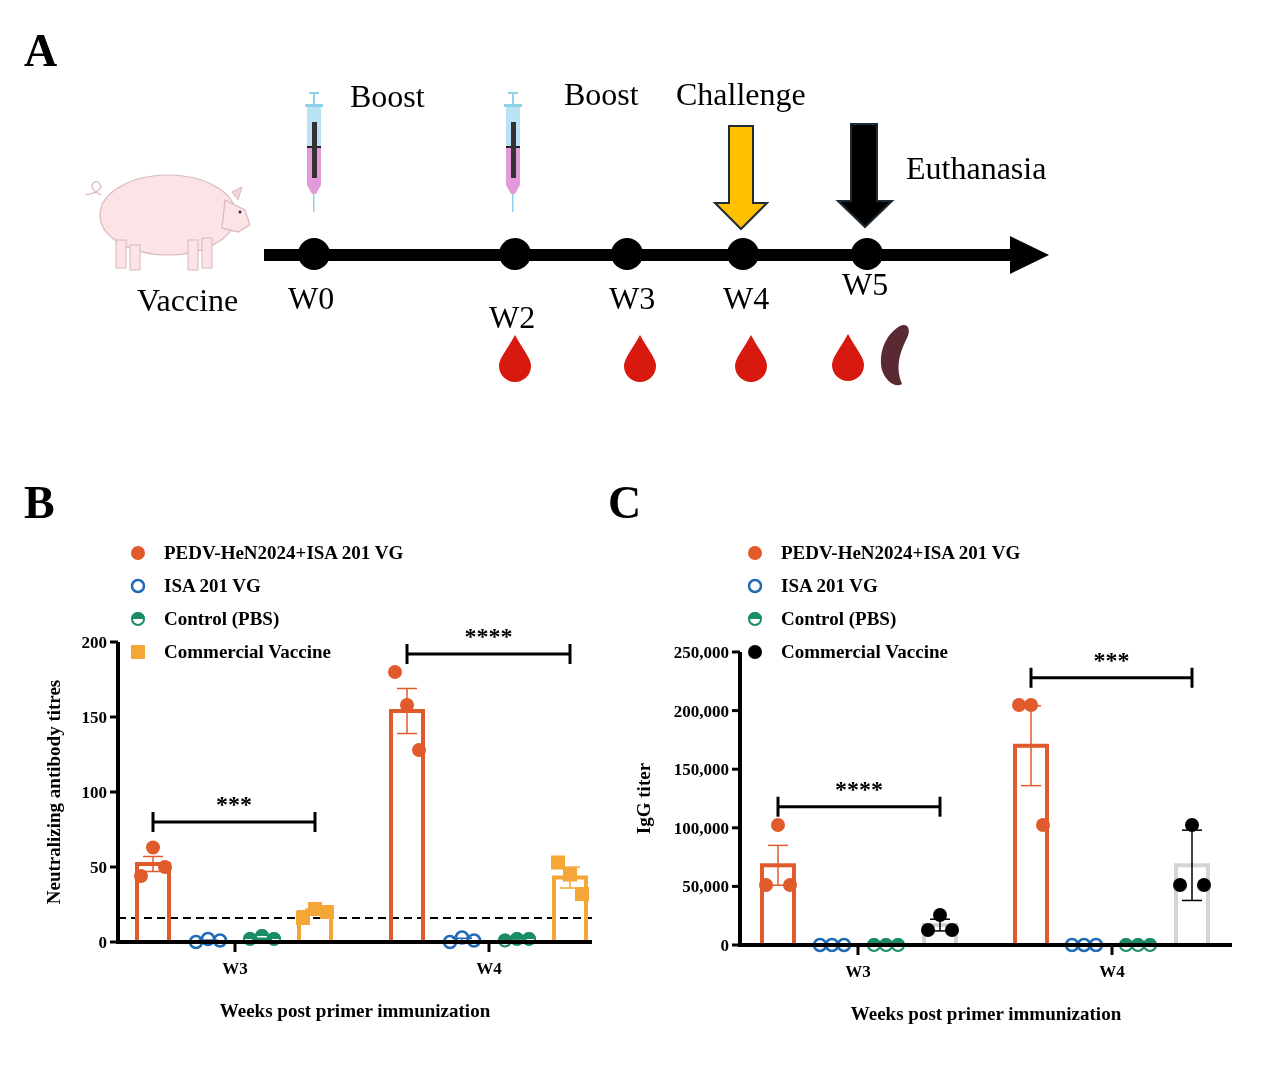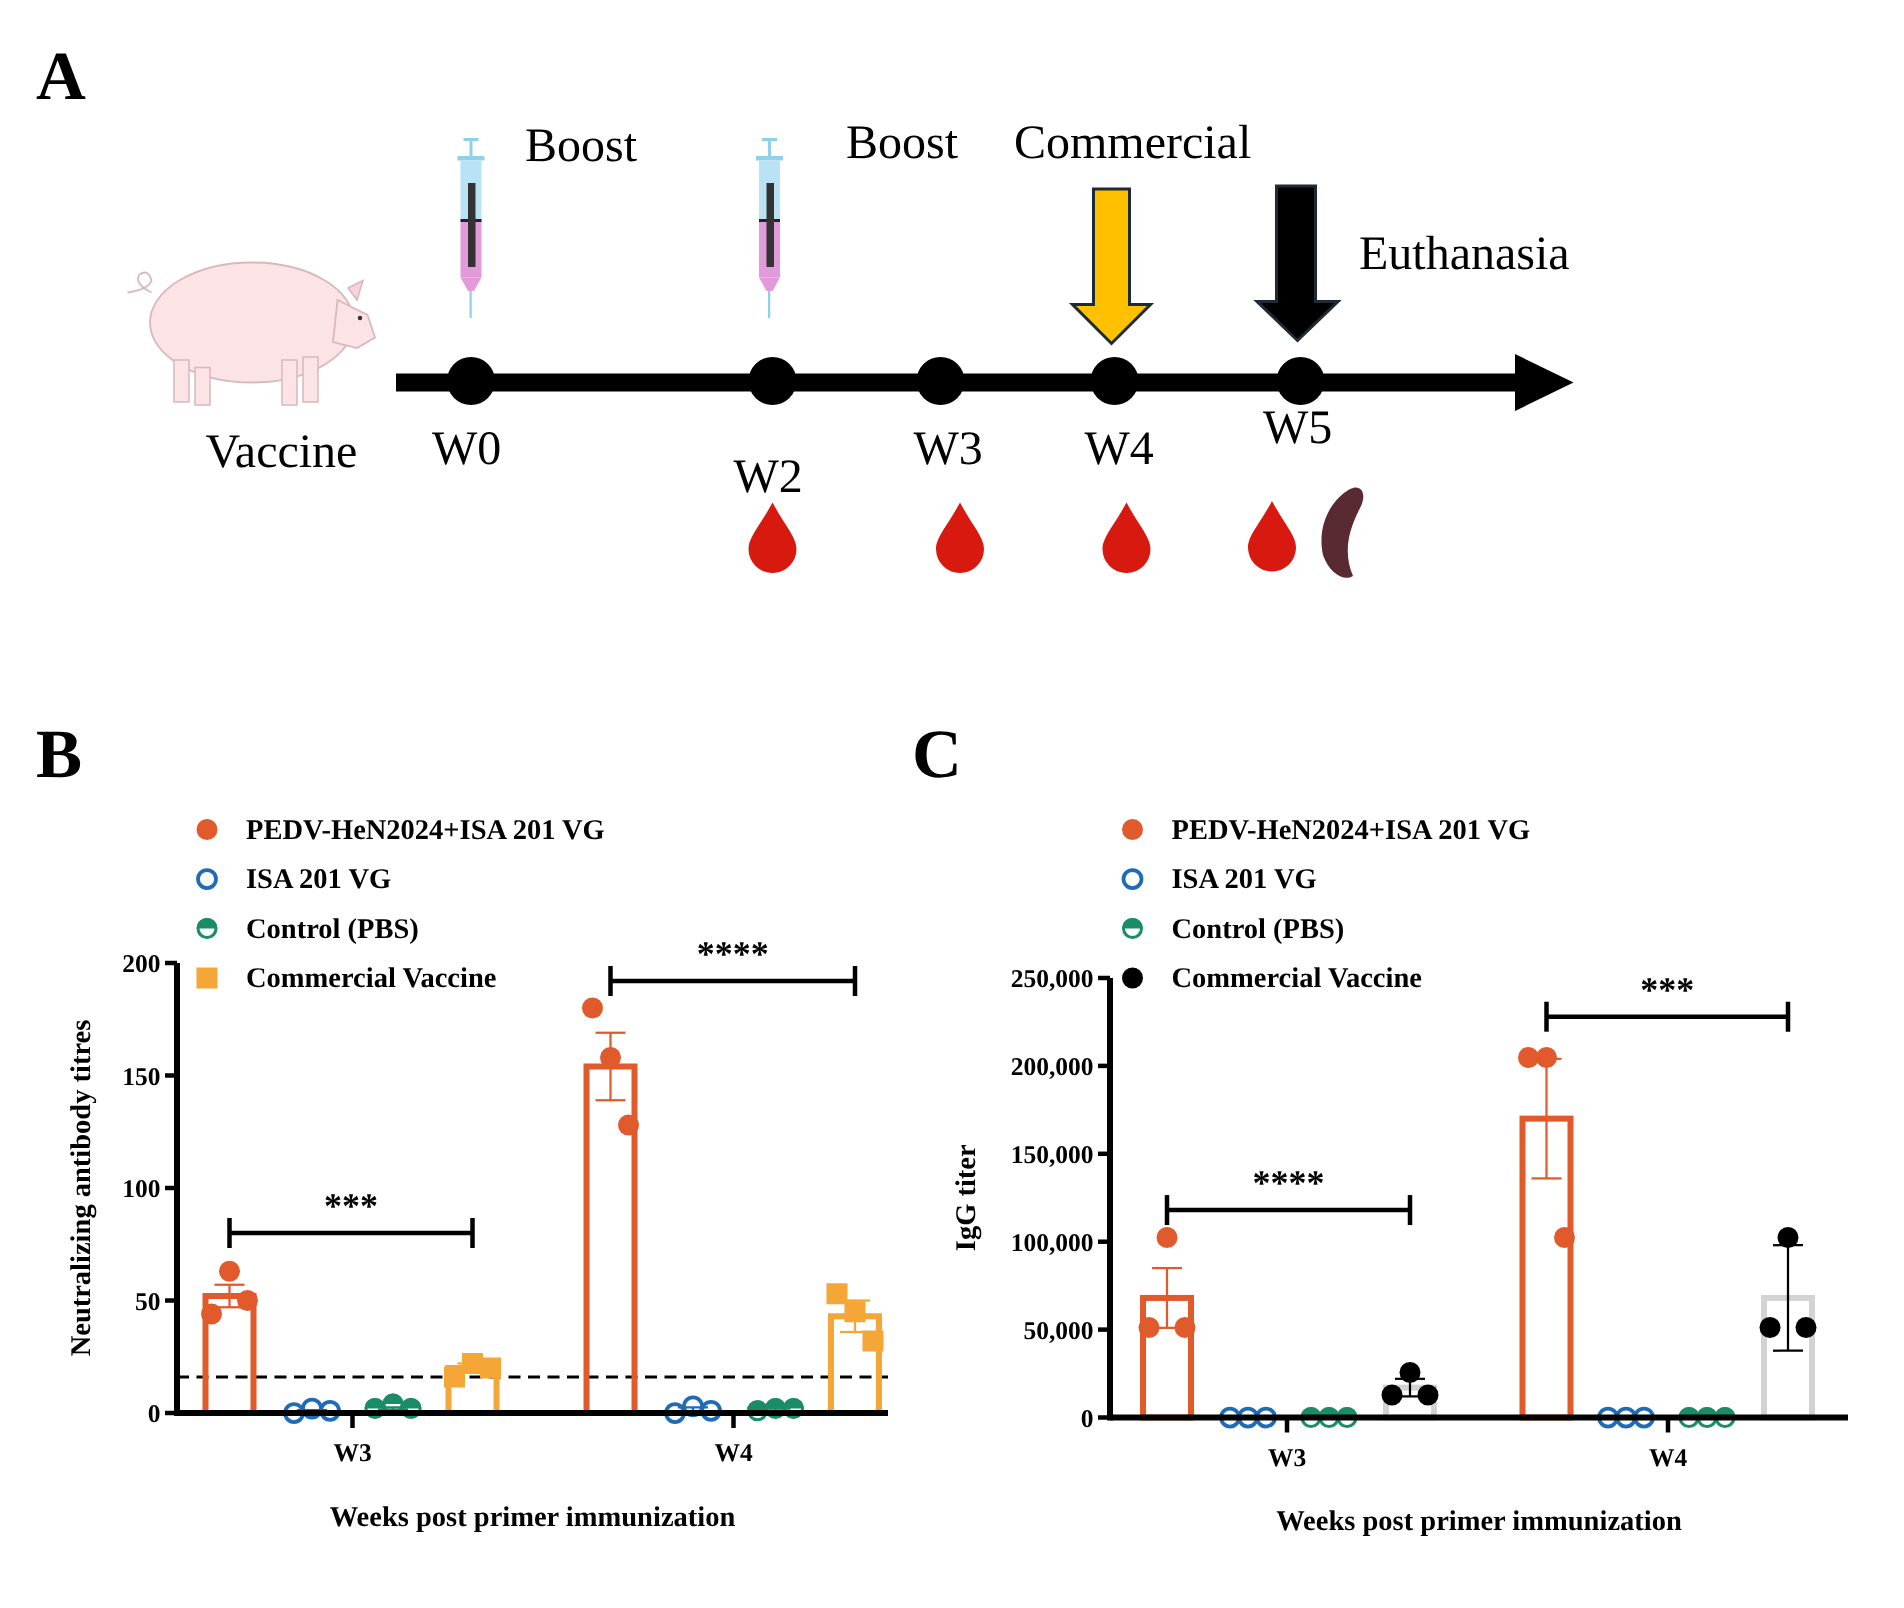--- a/index.html
+++ b/index.html
@@ -71,21 +71,21 @@
     <path d="M515 335 C507 350 499 358 499 366 A16 16 0 0 0 531 366 C531 358 523 350 515 335 Z"></path>
     <path d="M640 335 C632 350 624 358 624 366 A16 16 0 0 0 656 366 C656 358 648 350 640 335 Z"></path>
     <path d="M751 335 C743 350 735 358 735 366 A16 16 0 0 0 767 366 C767 358 759 350 751 335 Z"></path>
     <path d="M848 334 C840 349 832 357 832 365 A16 16 0 0 0 864 365 C864 357 856 349 848 334 Z"></path>
   </g>
   <path d="M900 326 C908 322 912 330 906 340 C898 356 896 370 902 384 C896 388 886 382 882 370 C878 352 886 334 900 326 Z" fill="#5A2A33"></path>
 </svg>
 
 <div class="tl-label" style="left:350px;top:78px;">Boost</div>
 <div class="tl-label" style="left:564px;top:76px;text-align:right;">Boost</div>
-<div class="tl-label" style="left:676px;top:76px;">Commercial</div>
+<div class="tl-label" style="left:676px;top:76px;">Challenge</div>
 <div class="tl-label" style="left:906px;top:150px;">Euthanasia</div>
 <div class="tl-label" style="left:137px;top:282px;">Vaccine</div>
 <div class="tl-label" style="left:288px;top:280px;text-align:center;">W0</div>
 <div class="tl-label" style="left:489px;top:280px;margin-top:19px;">W2</div>
 <div class="tl-label" style="left:609px;top:280px;">W3</div>
 <div class="tl-label" style="left:723px;top:280px;">W4</div>
 <div class="tl-label" style="left:842px;top:266px;">W5</div>
 
 <svg class="abs" id="chartB" style="left:0;top:520px;" width="620" height="520">
     <circle cx="138" cy="33" r="7" fill="#E05A2B"></circle>

